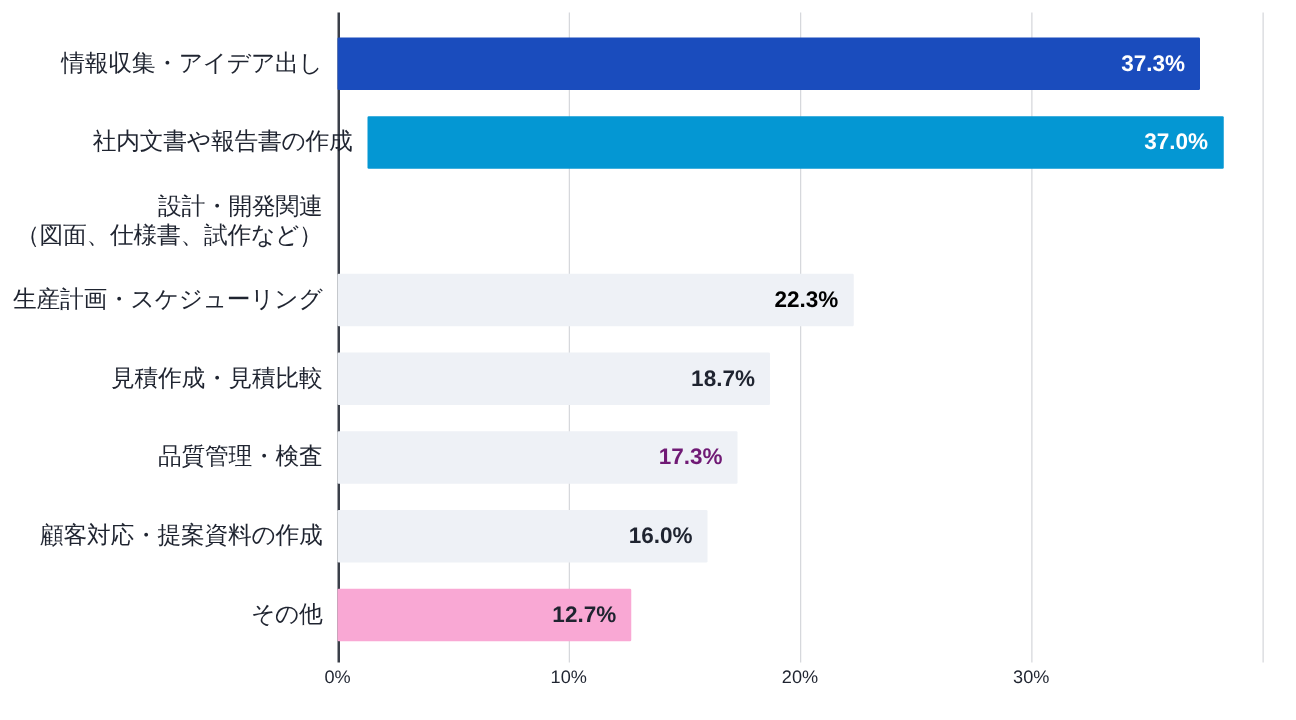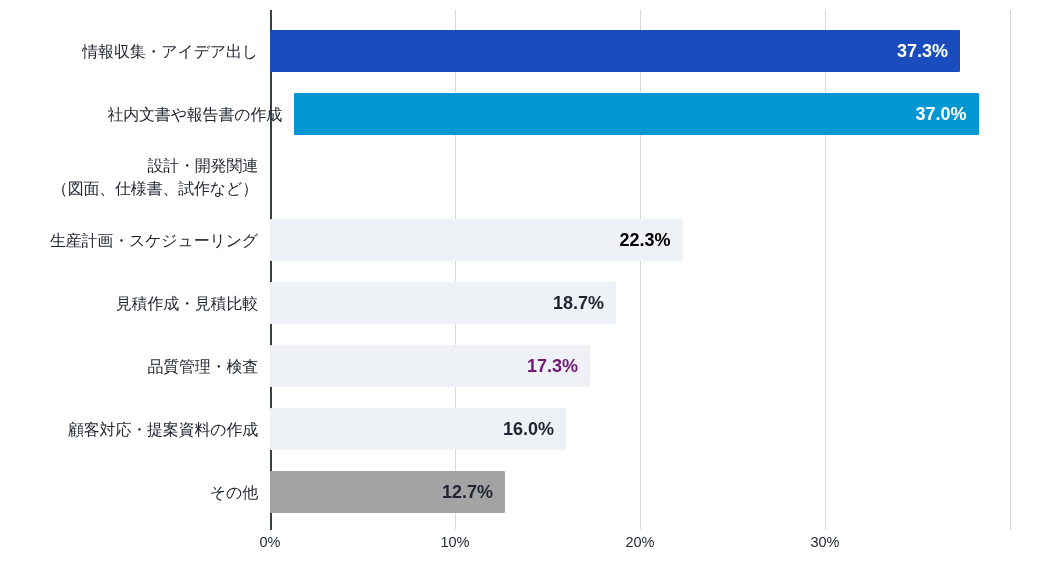--- a/index.html
+++ b/index.html
@@ -57,21 +57,21 @@
     width: 1037px;
     height: 42px;
   }
 
   .cat-label {
     position: absolute;
     right: 779px; 
     top: 50%;
     transform: translateY(-50%);
     text-align: right;
-    font-size: 16px;
+    font-size: 19px;
     line-height: 23px;
     color: #1f2430;
     white-space: pre;
     letter-spacing: -0.2px;
   }
 
   .bar {
     position: absolute;
     left: 270px;
     top: 0;
@@ -145,19 +145,19 @@
           </div>
         </div>
         <div class="row" style="top: 408px;">
           <div class="cat-label">顧客対応・提案資料の作成</div>
           <div class="bar" style="width: 296px; background: rgb(238, 241, 246);">
             <span class="bar-value inside-light" style="color: rgb(31, 36, 48);">16.0%</span>
           </div>
         </div>
         <div class="row" style="top: 471px;">
           <div class="cat-label">その他</div>
-          <div class="bar" style="width: 234.95px; background: #a3a3a3;">
+          <div class="bar" style="width: 234.95px; background: #f9a8d4;">
             <span class="bar-value inside-light" style="color: rgb(31, 36, 48);">12.7%</span>
           </div>
         </div>
       </div>
   </div>
 </div>
 
 </body></html>

